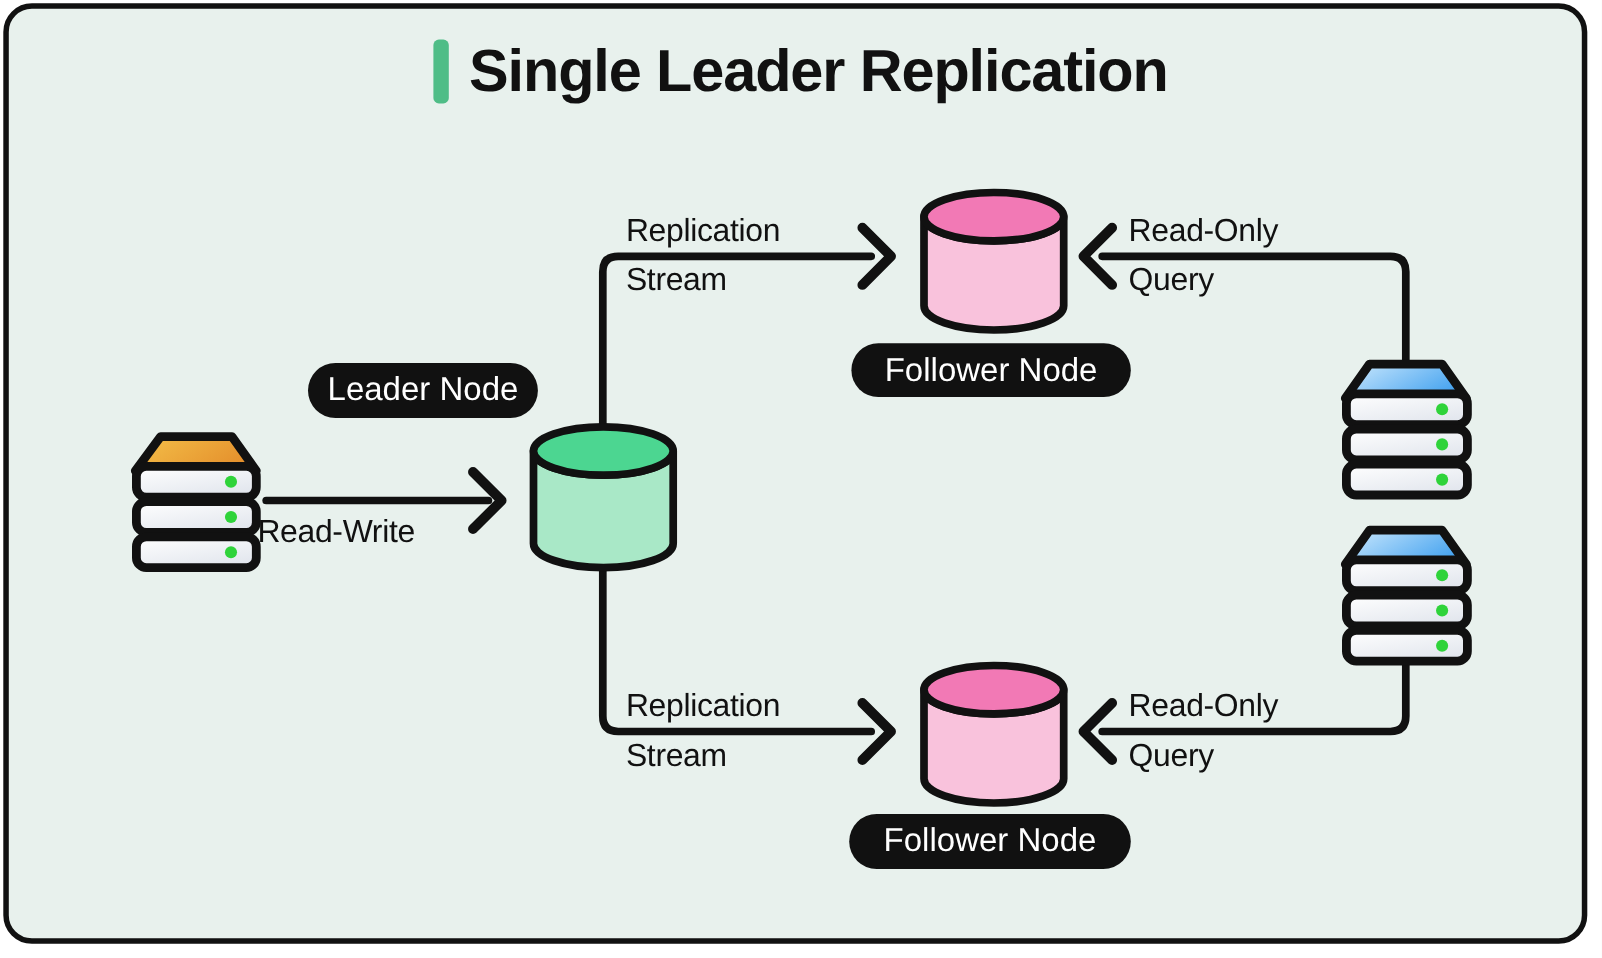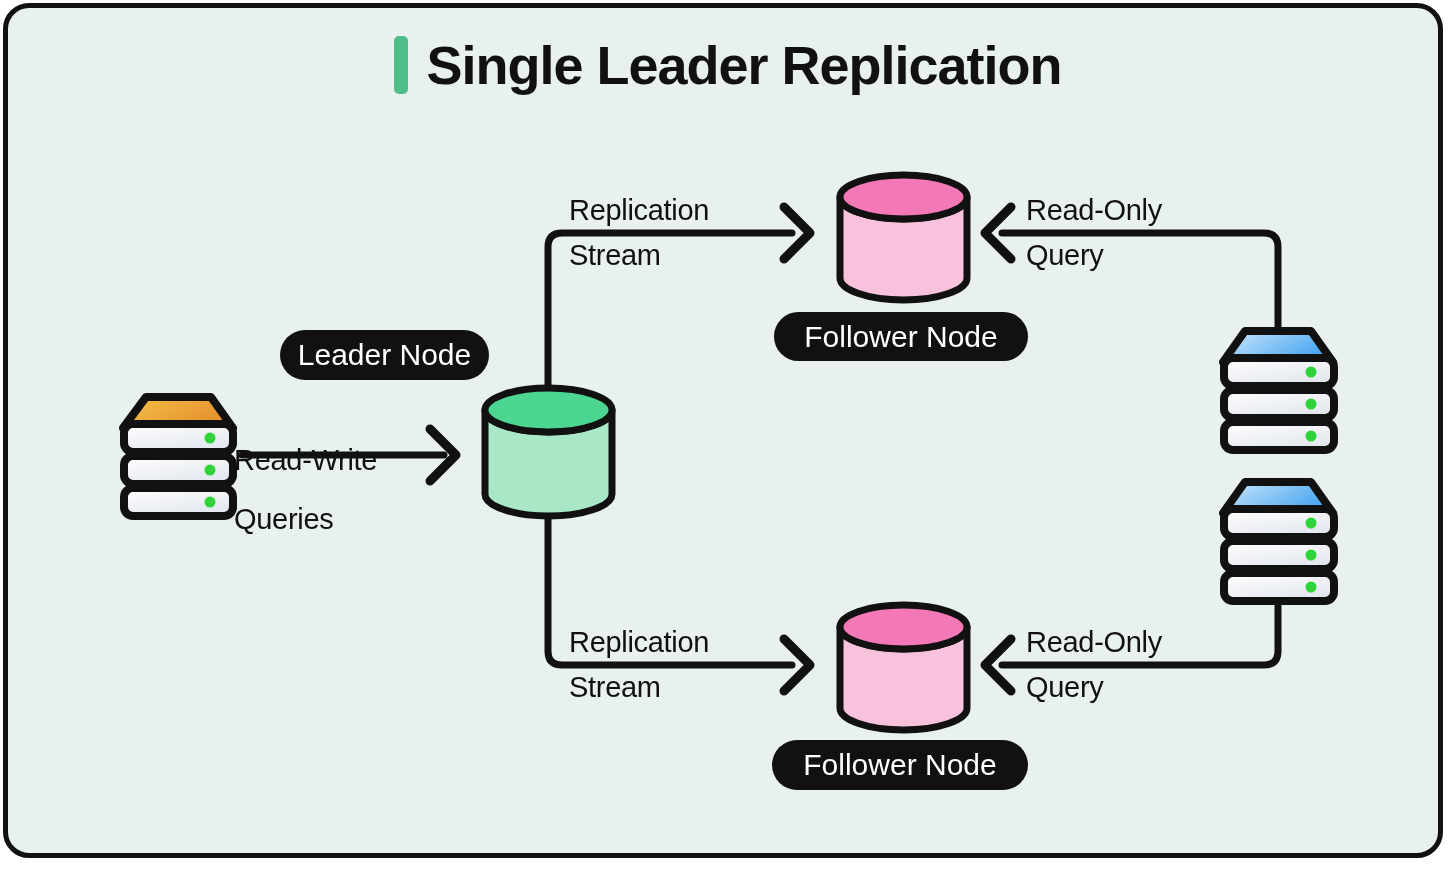--- a/index.html
+++ b/index.html
@@ -185,22 +185,21 @@
 
   <div class="title-row">
     <span class="accent-bar"></span>
     <h1 class="title">Single Leader Replication</h1>
   </div>
 
   <div class="pill leader">Leader Node</div>
   <div class="pill fol-top">Follower Node</div>
   <div class="pill fol-bot">Follower Node</div>
 
-  <div class="edge-label" style="left:234px; top:444px;">Read-Write</div>
-  <div class="edge-label" style="left:234px; top:503px;">Queries</div>
+  <div class="edge-label" style="left:234px; top:468px;">Read-Write</div>
 
   <div class="edge-label" style="left:569px; top:194px;">Replication</div>
   <div class="edge-label" style="left:569px; top:239px;">Stream</div>
 
   <div class="edge-label" style="left:569px; top:626px;">Replication</div>
   <div class="edge-label" style="left:569px; top:671px;">Stream</div>
 
   <div class="edge-label" style="left:1026px; top:194px;">Read-Only</div>
   <div class="edge-label" style="left:1026px; top:239px;">Query</div>
 

